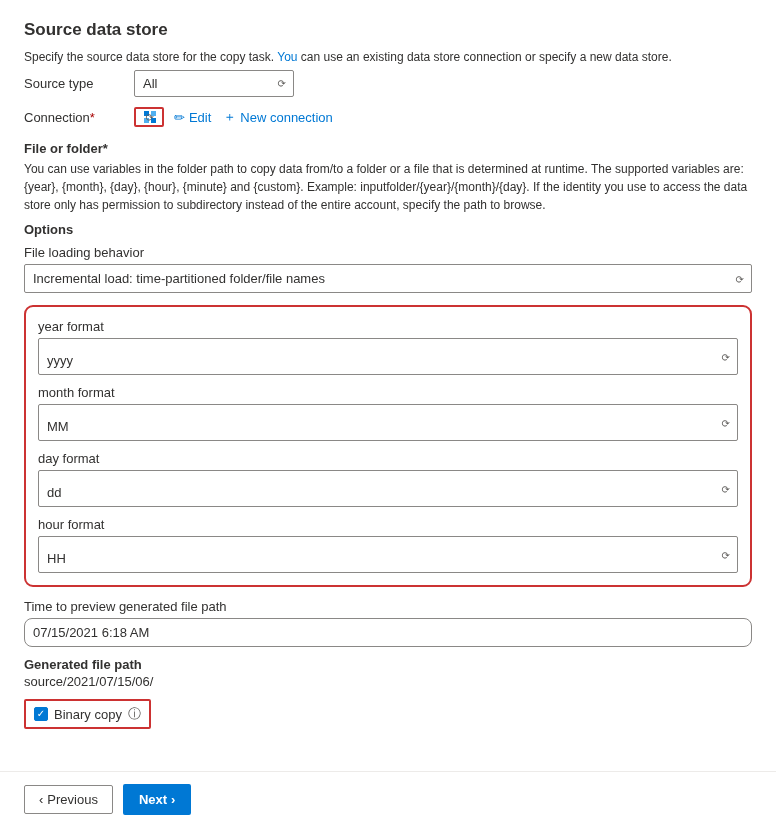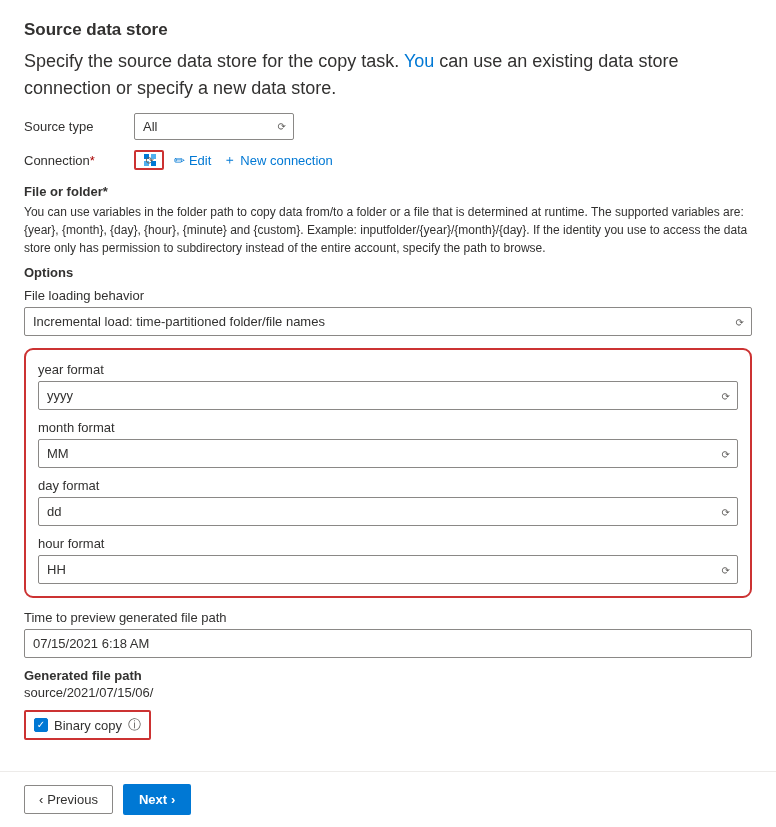--- a/index.html
+++ b/index.html
@@ -21,23 +21,23 @@
       padding: 20px 24px 10px 24px;
       overflow-y: auto;
     }
     .page-title {
       font-size: 17px;
       font-weight: 600;
       margin-bottom: 8px;
     }
     .description {
       color: #323130;
-      margin-bottom: 11px;
+      margin-bottom: 4px;
       line-height: 1.5;
-      font-size: 18px;
+      font-size: 12px;
     }
     .description a, .link {
       color: #0078d4;
       text-decoration: none;
     }
     .form-row {
       display: flex;
       align-items: center;
       margin-bottom: 10px;
     }
@@ -196,35 +196,35 @@
       color: #323130;
     }
     .format-select-wrapper {
       position: relative;
     }
     .format-select {
       width: 100%;
       border: 1px solid #8a8886;
       border-radius: 2px;
       background: #fff;
-      padding: 6px 28px 6px 8px;
+      padding: 14px 28px 6px 8px;
       font-size: 13px;
       color: #323130;
       appearance: none;
       cursor: pointer;
     }
     .preview-label {
       font-size: 13px;
       margin-bottom: 4px;
       color: #323130;
     }
     .preview-input {
       width: 100%;
       border: 1px solid #8a8886;
-      border-radius: 2px;
+      border-radius: 8px;
       padding: 6px 8px;
       font-size: 13px;
       color: #323130;
       background: #fff;
       margin-bottom: 10px;
     }
     .generated-label {
       font-weight: 700;
       font-size: 13px;
       margin-bottom: 2px;

